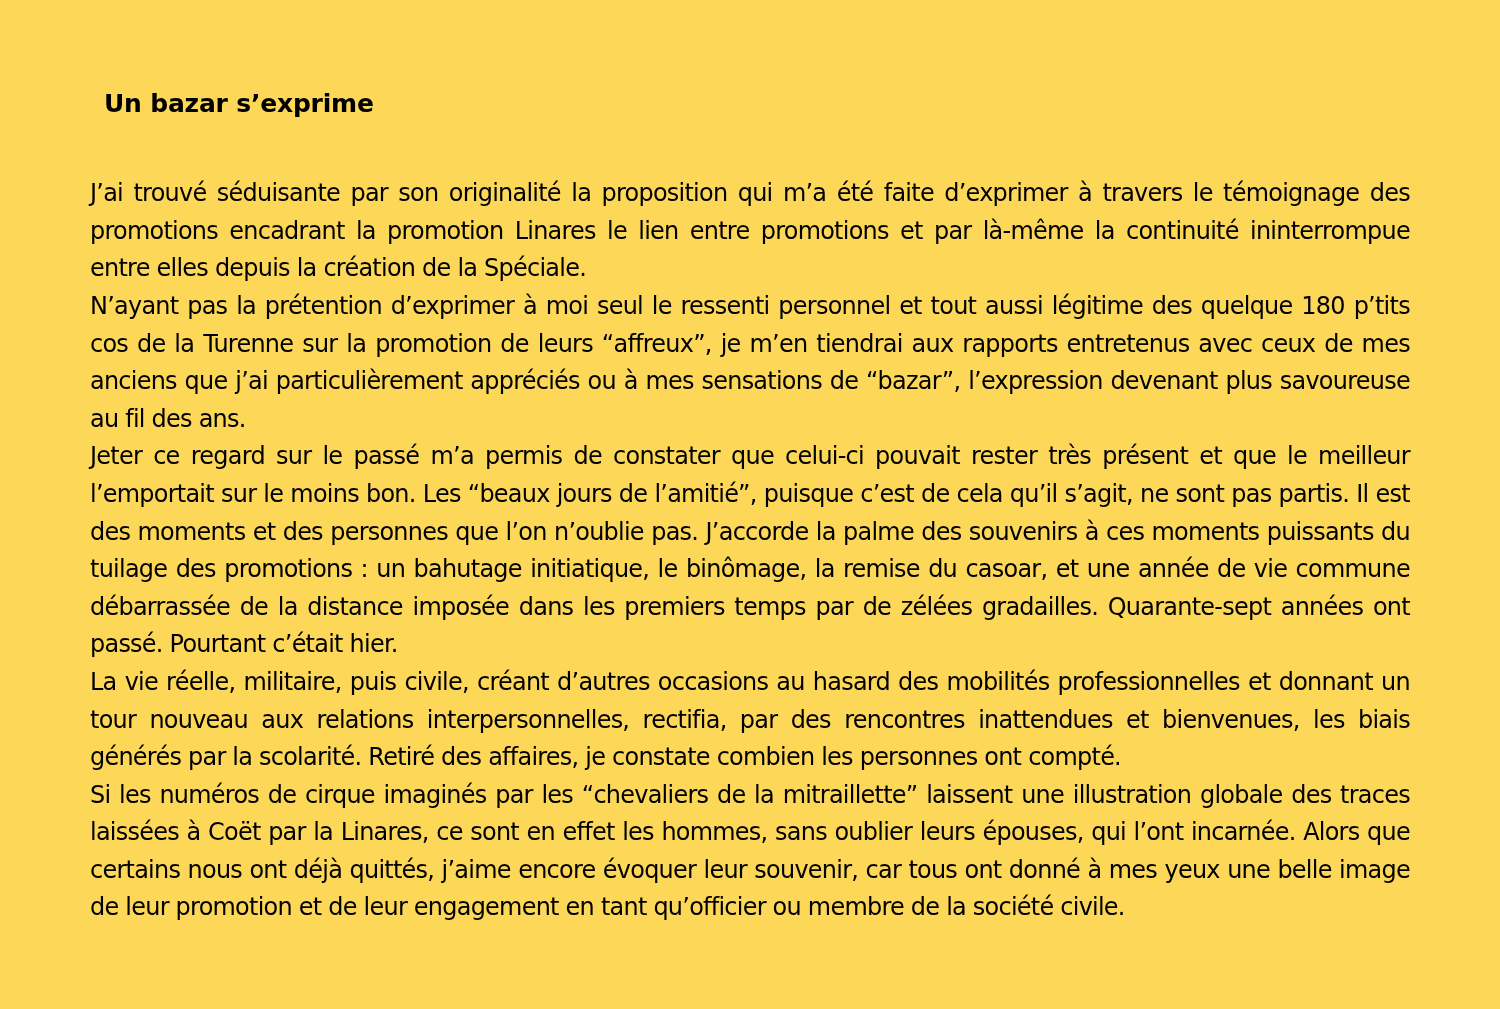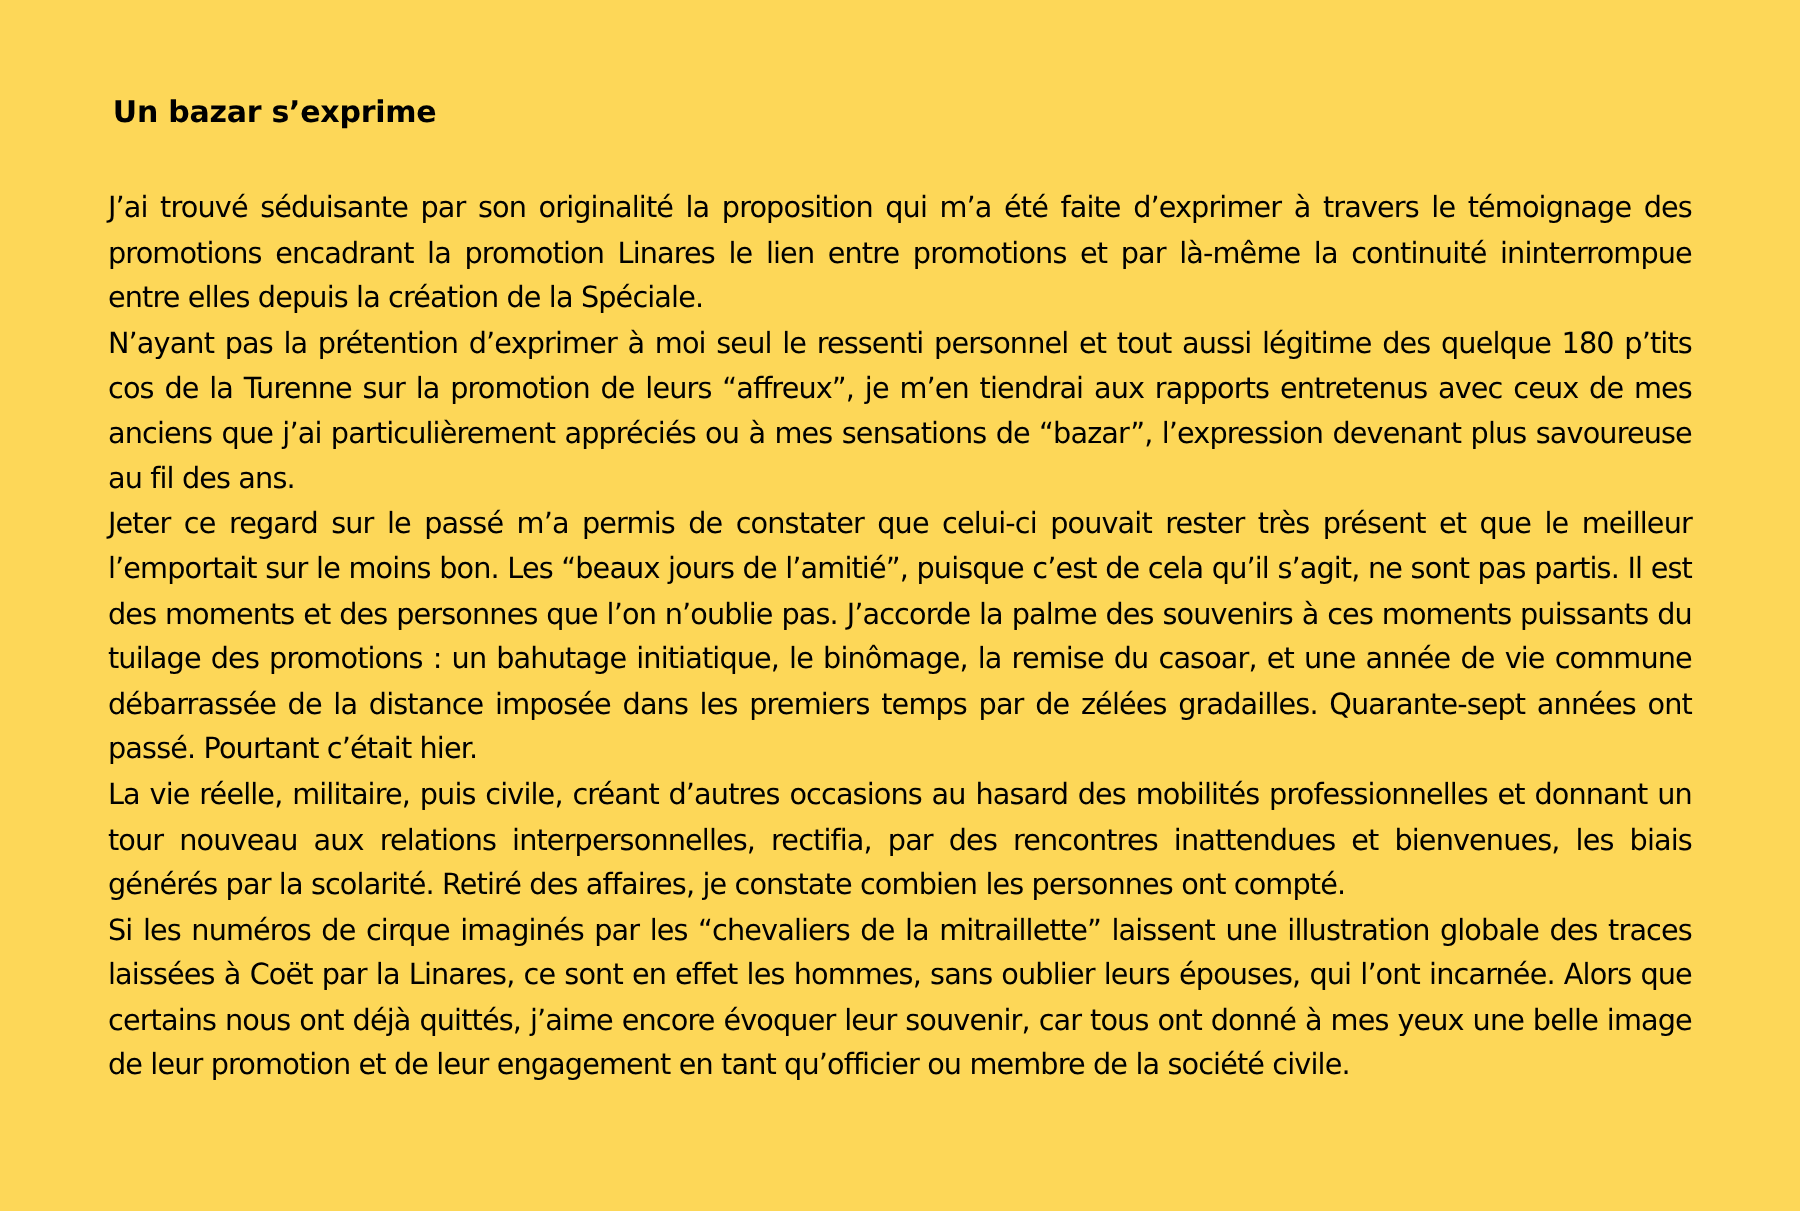--- a/index.html
+++ b/index.html
@@ -19,21 +19,21 @@
       position: absolute;
       left: 90px;
       top: 71px;
       width: 1320px;
     }
     .title {
       font-family: "DejaVu Sans", sans-serif;
       font-weight: bold;
       font-size: 25px;
       line-height: 37.6px;
-      margin: 4px;
+      margin: 14px;
       letter-spacing: -0.2px;
     }
     .spacer {
       height: 37.6px;
     }
     .para {
       font-family: "DejaVu Sans", sans-serif;
       font-size: 24.3px;
       line-height: 37.6px;
       margin: 0;

